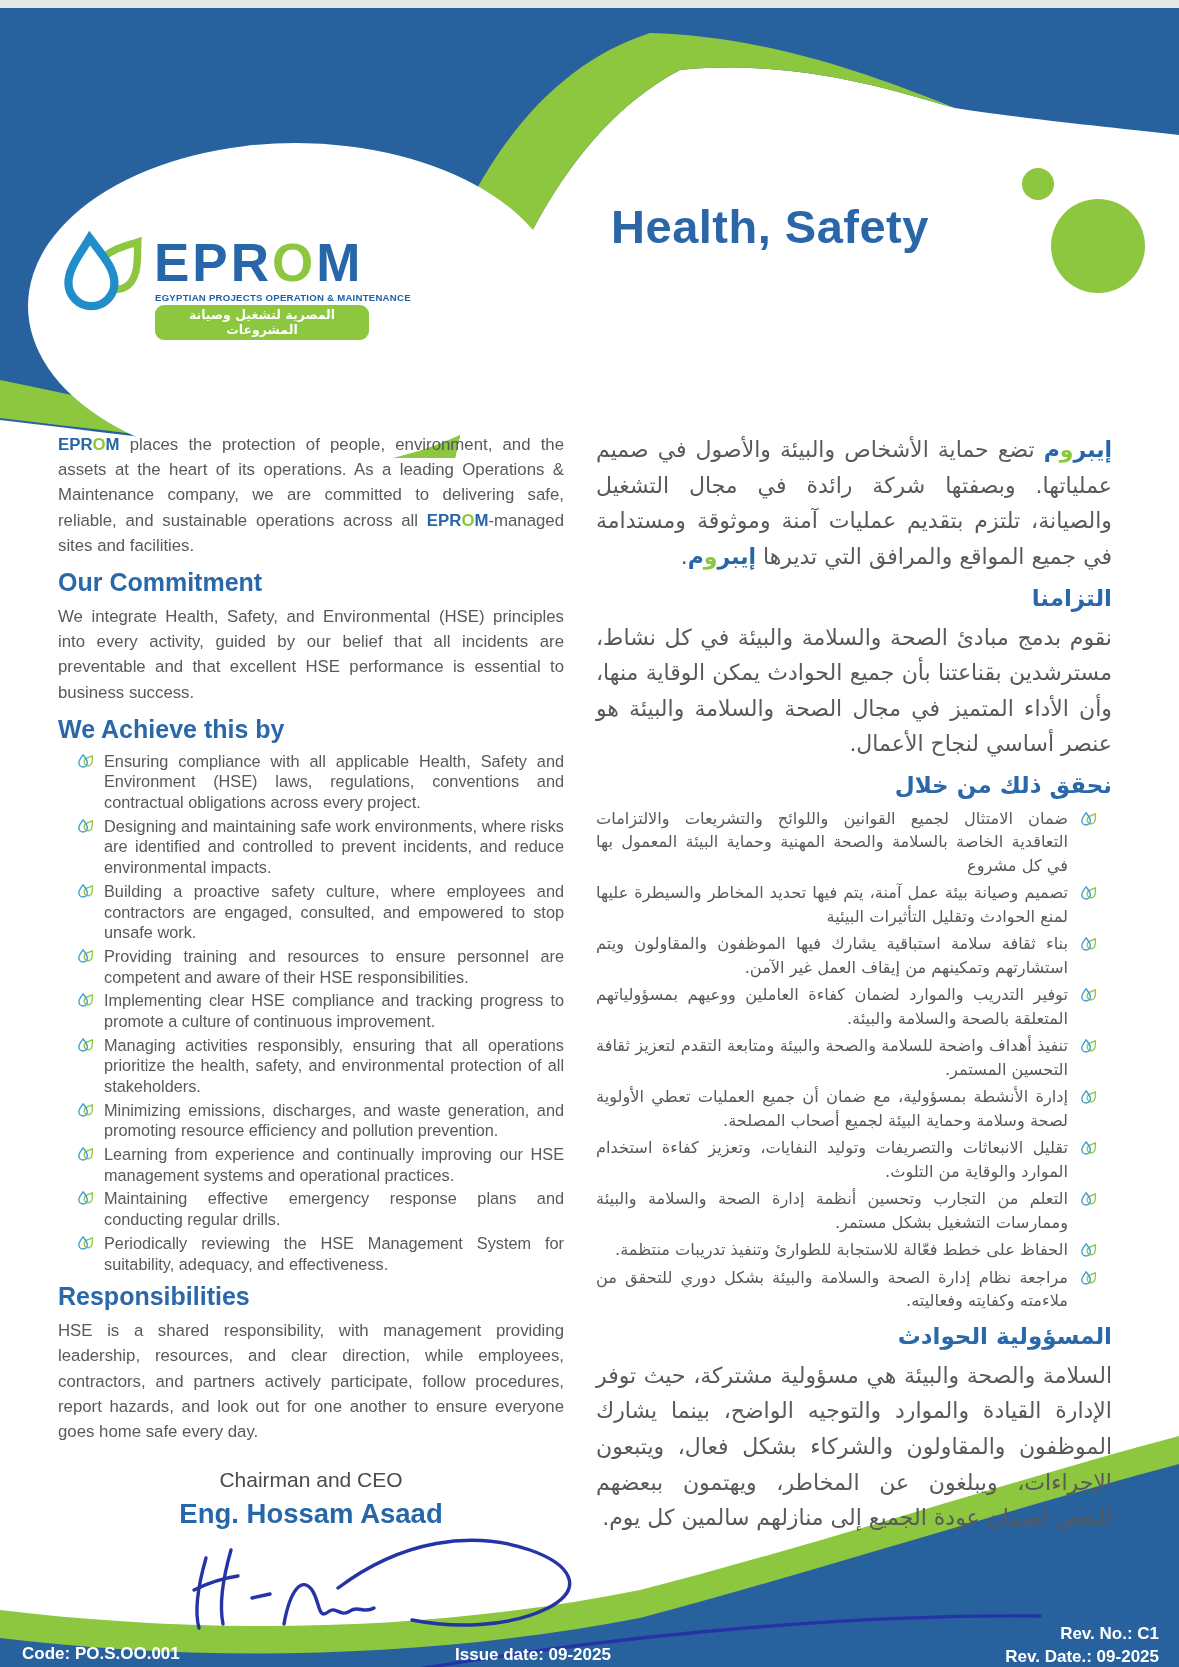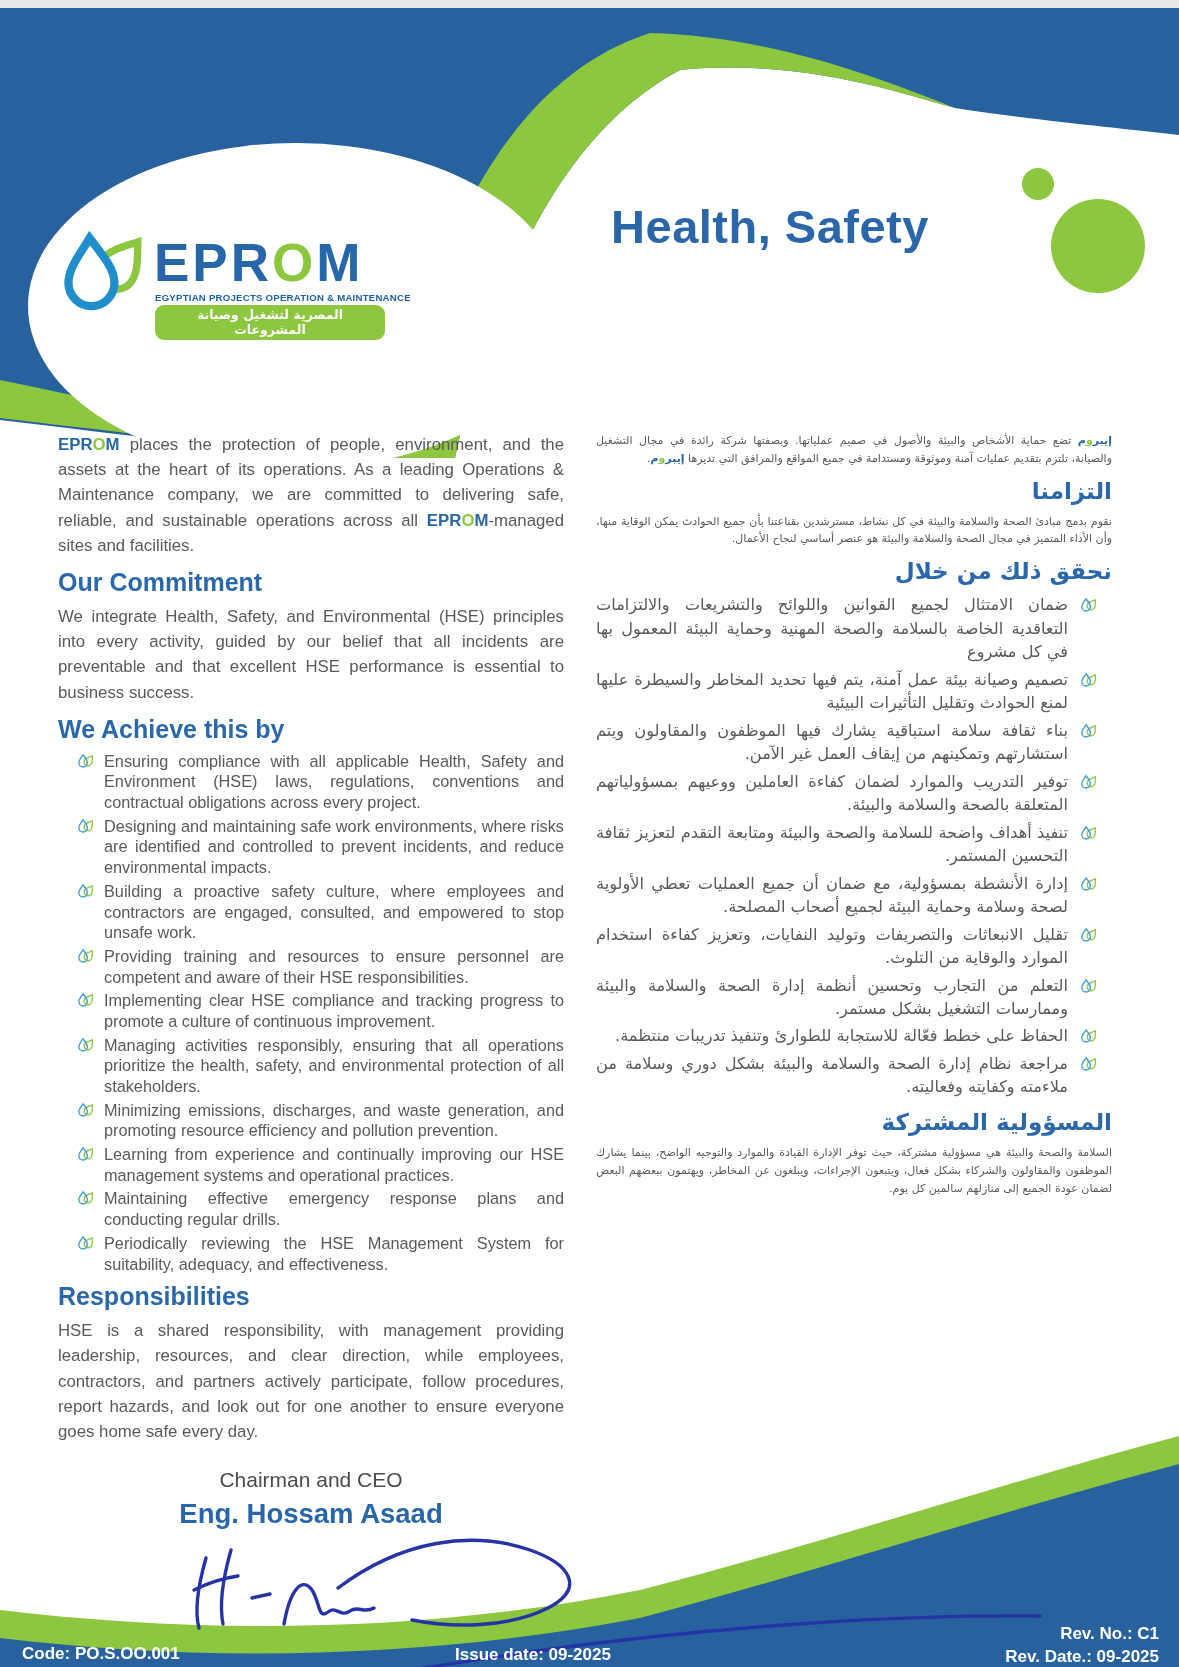--- a/index.html
+++ b/index.html
@@ -12,27 +12,27 @@
              color:#2B67A8;font-size:47px;font-weight:bold;line-height:1.24;letter-spacing:.5px;}
   .logo{position:absolute;top:222px;left:62px;width:330px;height:105px;z-index:3;}
   .logo .drops{position:absolute;left:0;top:0;}
   .logo .wordmark{position:absolute;left:92px;top:6px;font-size:53px;font-weight:bold;
                   letter-spacing:3px;color:#1D5FA8;line-height:1;}
   .logo .wordmark .wm-o{color:#8DC63F;}
   .logo .sub-en{position:absolute;left:93px;top:62px;font-size:9.6px;font-weight:bold;
                 color:#1D5FA8;letter-spacing:.25px;white-space:nowrap;}
   .logo .sub-ar{position:absolute;left:93px;top:75px;width:214px;background:#8DC63F;color:#fff;
                 font-family:"DejaVu Sans",sans-serif;font-size:12.5px;font-weight:bold;
-                text-align:center;border-radius:9px;padding:2px 8px 3px;direction:rtl;}
+                text-align:center;border-radius:9px;padding:2px 0 3px;direction:rtl;}
   
   .body{position:absolute;top:424px;left:58px;width:1066px;display:flex;gap:32px;z-index:5;}
   .col-en{width:506px;}
   .col-ar{width:516px;direction:rtl;font-family:"DejaVu Sans",sans-serif;}
   .col-en p{margin:0 0 10px;text-align:justify;color:#58595B;font-size:16.8px;line-height:1.5;}
-  .col-ar p{margin:0 0 10px;text-align:justify;color:#58595B;font-size:11px;line-height:1.62;}
+  .col-ar p{margin:0 0 10px;text-align:justify;color:#58595B;font-size:22px;line-height:1.62;}
   .h-blue{color:#2A68A9;font-weight:bold;margin:6px 0 7px;}
   .col-en .h-blue{font-size:25px;}
   .col-ar .h-blue{font-size:23px;margin:10px 0 9px;}
   ul.blist{list-style:none;margin:2px 0 8px;padding:0;}
   .col-en .blist li{position:relative;padding-left:46px;margin-bottom:3px;text-align:justify;
                     color:#58595B;font-size:16.3px;line-height:1.27;}
   .col-en .blist .bicon{position:absolute;left:20px;top:2px;}
   .col-ar .blist li{position:relative;padding-right:44px;margin-bottom:4px;text-align:justify;
                     color:#58595B;font-size:16.2px;line-height:1.45;}
   .col-ar .blist .bicon{position:absolute;right:14px;top:4px;}
@@ -340,25 +340,25 @@
         </li>
           <li>
           <span class="bicon">
             <svg width="17" height="15" viewBox="0 0 22 19">
               <g transform="translate(9.5,1.5) rotate(36 5.5 7)">
                 <path d="M5.5,1 C8.3,4.8 10.6,7.4 10.6,10.4 a5.1,5.1 0 1,1 -10.2,0 C0.4,7.4 2.8,4.8 5.5,1 Z" fill="none" stroke="#8DC63F" stroke-width="1.7"></path>
               </g>
               <path d="M6.6,2.2 C9.7,6.3 12.1,9.1 12.1,12.4 a5.5,5.5 0 1,1 -11,0 C1.1,9.1 3.6,6.3 6.6,2.2 Z" fill="none" stroke="#3FA0CF" stroke-width="1.8"></path>
             </svg>
           </span>
-          <span class="btext">مراجعة نظام إدارة الصحة والسلامة والبيئة بشكل دوري وسلامة من ملاءمته وكفايته وفعاليته.</span>
+          <span class="btext">مراجعة نظام إدارة الصحة والسلامة والبيئة بشكل دوري للتحقق من ملاءمته وكفايته وفعاليته.</span>
         </li>
         </ul>
 
-      <div class="h-blue">المسؤولية المشتركة</div>
+      <div class="h-blue">المسؤولية الحوادث</div>
       <p>السلامة والصحة والبيئة هي مسؤولية مشتركة، حيث توفر الإدارة القيادة والموارد والتوجيه الواضح، بينما يشارك الموظفون والمقاولون والشركاء بشكل فعال، ويتبعون الإجراءات، ويبلغون عن المخاطر، ويهتمون ببعضهم البعض لضمان عودة الجميع إلى منازلهم سالمين كل يوم.</p>
     </div>
   </div>
 
   <svg class="footer-art" width="1179" height="267" viewBox="0 0 1179 267">
     <path d="M0,202 C200,226 420,226 640,182 C820,136 1020,70 1179,28 L1179,267 L0,267 Z" fill="#8DC63F"></path>
     <path d="M0,230 C200,254 420,252 640,210 C820,162 1020,98 1179,56 L1179,267 L0,267 Z" fill="#28629E"></path>
   </svg>
   <div class="f-text f-code">Code: PO.S.OO.001</div>
   <div class="f-text f-issue">Issue date: 09-2025</div>

